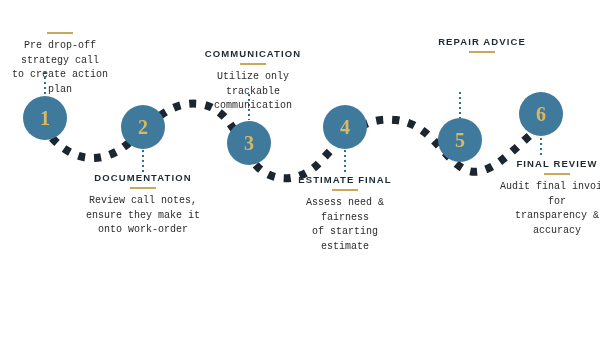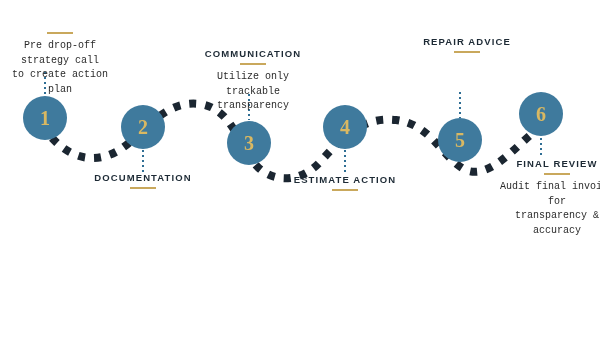--- a/index.html
+++ b/index.html
@@ -104,47 +104,52 @@
 to create action plan</div>
   </div>
 
   <div class="step-node" style="left:121px; top:105px;">
     <span class="step-number">2</span>
   </div>
   <div class="connector" style="left:142px; top:150px; height:22px;"></div>
   <div class="label-block" style="left:83px; top:172px; width:120px;">
     <div class="label-title">DOCUMENTATION</div>
     <div class="label-rule"></div>
+    <div class="label-desc">Review call notes,
+ensure they make it
+onto work-order</div>
   </div>
 
   <div class="connector" style="left:248px; top:94px; height:26px;"></div>
   <div class="step-node" style="left:227px; top:121px;">
     <span class="step-number">3</span>
   </div>
   <div class="label-block" style="left:193px; top:48px; width:120px;">
     <div class="label-title">COMMUNICATION</div>
     <div class="label-rule"></div>
     <div class="label-desc">Utilize only trackable
-transparency</div>
+communication</div>
   </div>
 
   <div class="step-node" style="left:323px; top:105px;">
     <span class="step-number">4</span>
   </div>
   <div class="connector" style="left:344px; top:150px; height:24px;"></div>
   <div class="label-block" style="left:285px; top:174px; width:120px;">
-    <div class="label-title">ESTIMATE ACTION</div>
+    <div class="label-title">ESTIMATE FINAL</div>
     <div class="label-rule"></div>
+    <div class="label-desc">Assess need &amp; fairness
+of starting estimate</div>
   </div>
 
   <div class="connector" style="left:459px; top:92px; height:26px;"></div>
   <div class="step-node" style="left:438px; top:118px;">
     <span class="step-number">5</span>
   </div>
-  <div class="label-block" style="left:407px; top:36px; width:120px;">
+  <div class="label-block" style="left:422px; top:36px; width:120px;">
     <div class="label-title">REPAIR ADVICE</div>
     <div class="label-rule"></div>
   </div>
 
   <div class="step-node" style="left:519px; top:92px;">
     <span class="step-number">6</span>
   </div>
   <div class="connector" style="left:540px; top:138px; height:20px;"></div>
   <div class="label-block" style="left:497px; top:158px; width:120px;">
     <div class="label-title">FINAL REVIEW</div>

